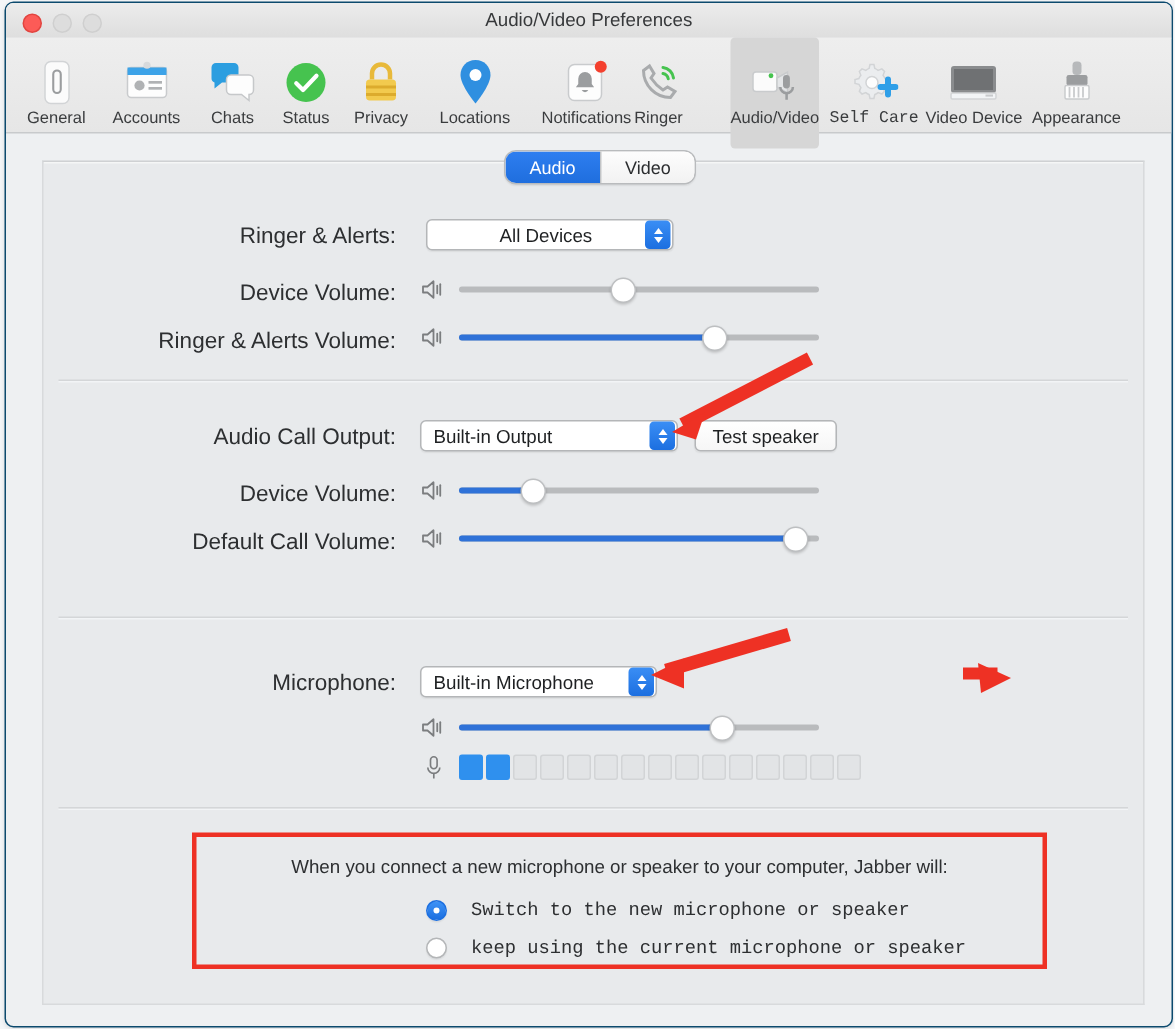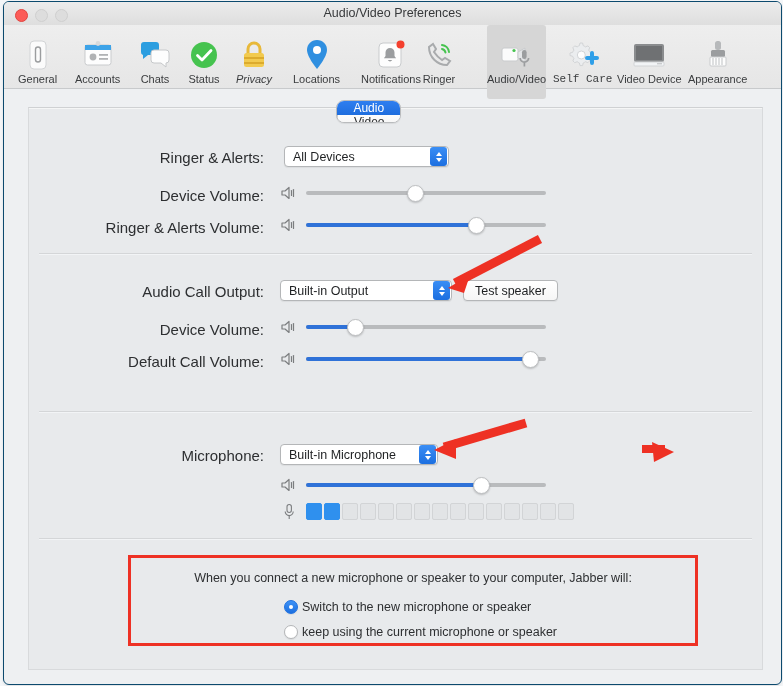--- a/index.html
+++ b/index.html
@@ -77,21 +77,20 @@
   
   .segmented {
     position: absolute; left: 307px; top: -8px;
     display: flex;
     height: 21px;
     border: 1px solid #b9bbbd;
     border-radius: 8px;
     overflow: hidden;
     background: #fdfdfd;
     box-shadow: 0 1px 1px rgba(0,0,0,0.07);
-    flex-direction: column;
   }
   .seg {
     font-size: 12px; color: #2c2e30;
     padding: 0 16px;
     display: flex; align-items: center; justify-content: center;
     background: linear-gradient(#fdfdfd, #f2f2f2);
   }
   .seg + .seg { border-left: 1px solid #c2c4c6; }
   .seg.active {
     background: linear-gradient(#2e7ef0, #1f6ede);
@@ -189,21 +188,21 @@
     left: 99px; top: 447px;
     width: 570px; height: 91px;
     border: 3px solid #ee3124;
     box-sizing: border-box;
   }
   .bb-title {
     position: absolute; left: 0; top: 13px; width: 100%;
     text-align: center; font-size: 12.5px; color: #2d2f31;
   }
   .radio-row {
-    position: absolute; display: flex; align-items: center; gap: 4px;
+    position: absolute; display: flex; align-items: center; gap: 16px; font-family: Liberation Mono, monospace;
   }
   .radio {
     width: 14px; height: 14px; border-radius: 50%;
     background: #ffffff; border: 1px solid #b4b6b8;
     box-shadow: 0 1px 1px rgba(0,0,0,0.07);
     display: flex; align-items: center; justify-content: center;
     flex: 0 0 auto; box-sizing: border-box;
   }
   .radio.checked {
     background: linear-gradient(#3d92f6, #1c6fe0);
@@ -264,21 +263,21 @@
         </div>
         <div class="tb-item" style="left: 182px;">
           <div class="tb-icon">
             <svg width="30" height="30" viewBox="0 0 30 30">
               <circle cx="15" cy="15" r="13" fill="#46c34f"></circle>
               <path d="M8.5 15.5 l4.5 4.5 L22 10.5" fill="none" stroke="#ffffff" stroke-width="2.8" stroke-linecap="round" stroke-linejoin="round"></path>
             </svg>
           </div>
           <div class="tb-label">Status</div>
         </div>
-        <div class="tb-item" style="left: 232px; font-style: italic;">
+        <div class="tb-item" style="left: 232px;">
           <div class="tb-icon">
             <svg width="28" height="30" viewBox="0 0 28 30">
               <path d="M8 13 v-4 a6 6 0 0 1 12 0 v4" fill="none" stroke="#e8b93a" stroke-width="3"></path>
               <rect x="4" y="13" width="20" height="14" rx="2.5" fill="#f2ca4e"></rect>
               <rect x="4" y="17" width="20" height="2" fill="#dcab2d"></rect>
               <rect x="4" y="22" width="20" height="2" fill="#dcab2d"></rect>
             </svg>
           </div>
           <div class="tb-label">Privacy</div>
         </div>
@@ -361,21 +360,21 @@
 
     <div class="content">
 
       <div class="segmented">
         <div class="seg active">Audio</div>
         <div class="seg">Video</div>
       </div>
 
       <div class="row" style="top:38px;">
         <div class="lbl">Ringer &amp; Alerts:</div>
-        <div class="popup" style="left:255px; top:0; width:165px;">
+        <div class="popup" style="left:255px; top:0; width:165px;padding-left:40px;">
           <span class="val">All Devices</span>
           <span class="stepper">
             <span class="chev up"></span>
               <span class="chev dn"></span>
           </span>
         </div>
       </div>
 
       <div class="row" style="top:76px;">
         <div class="lbl">Device Volume:</div>

